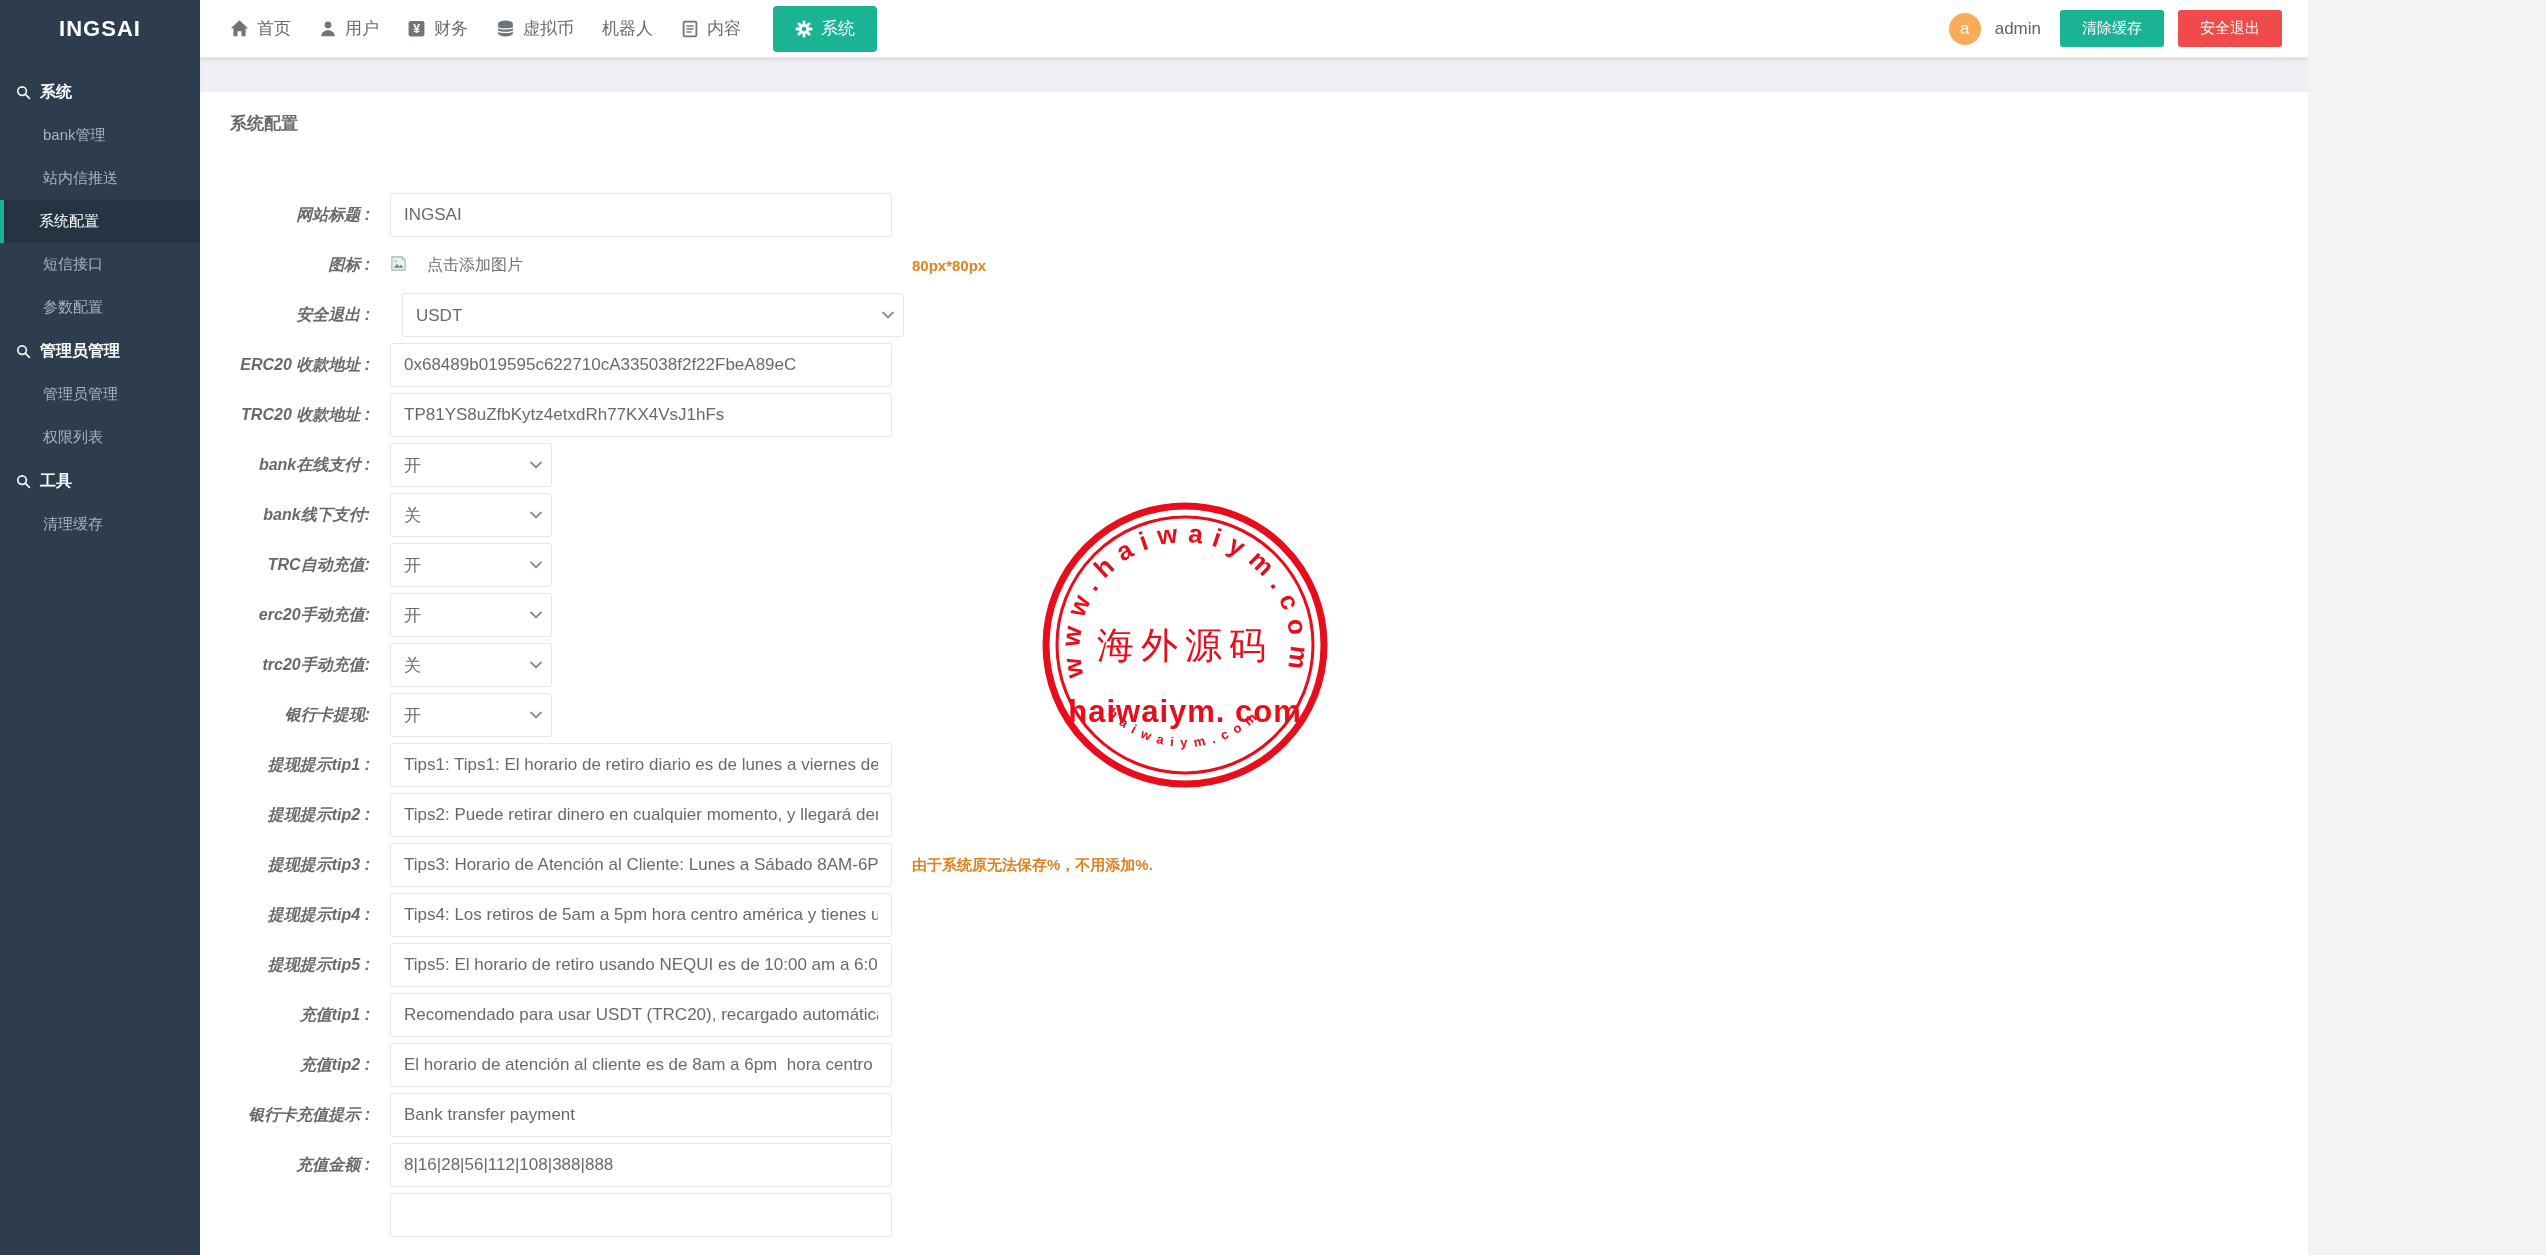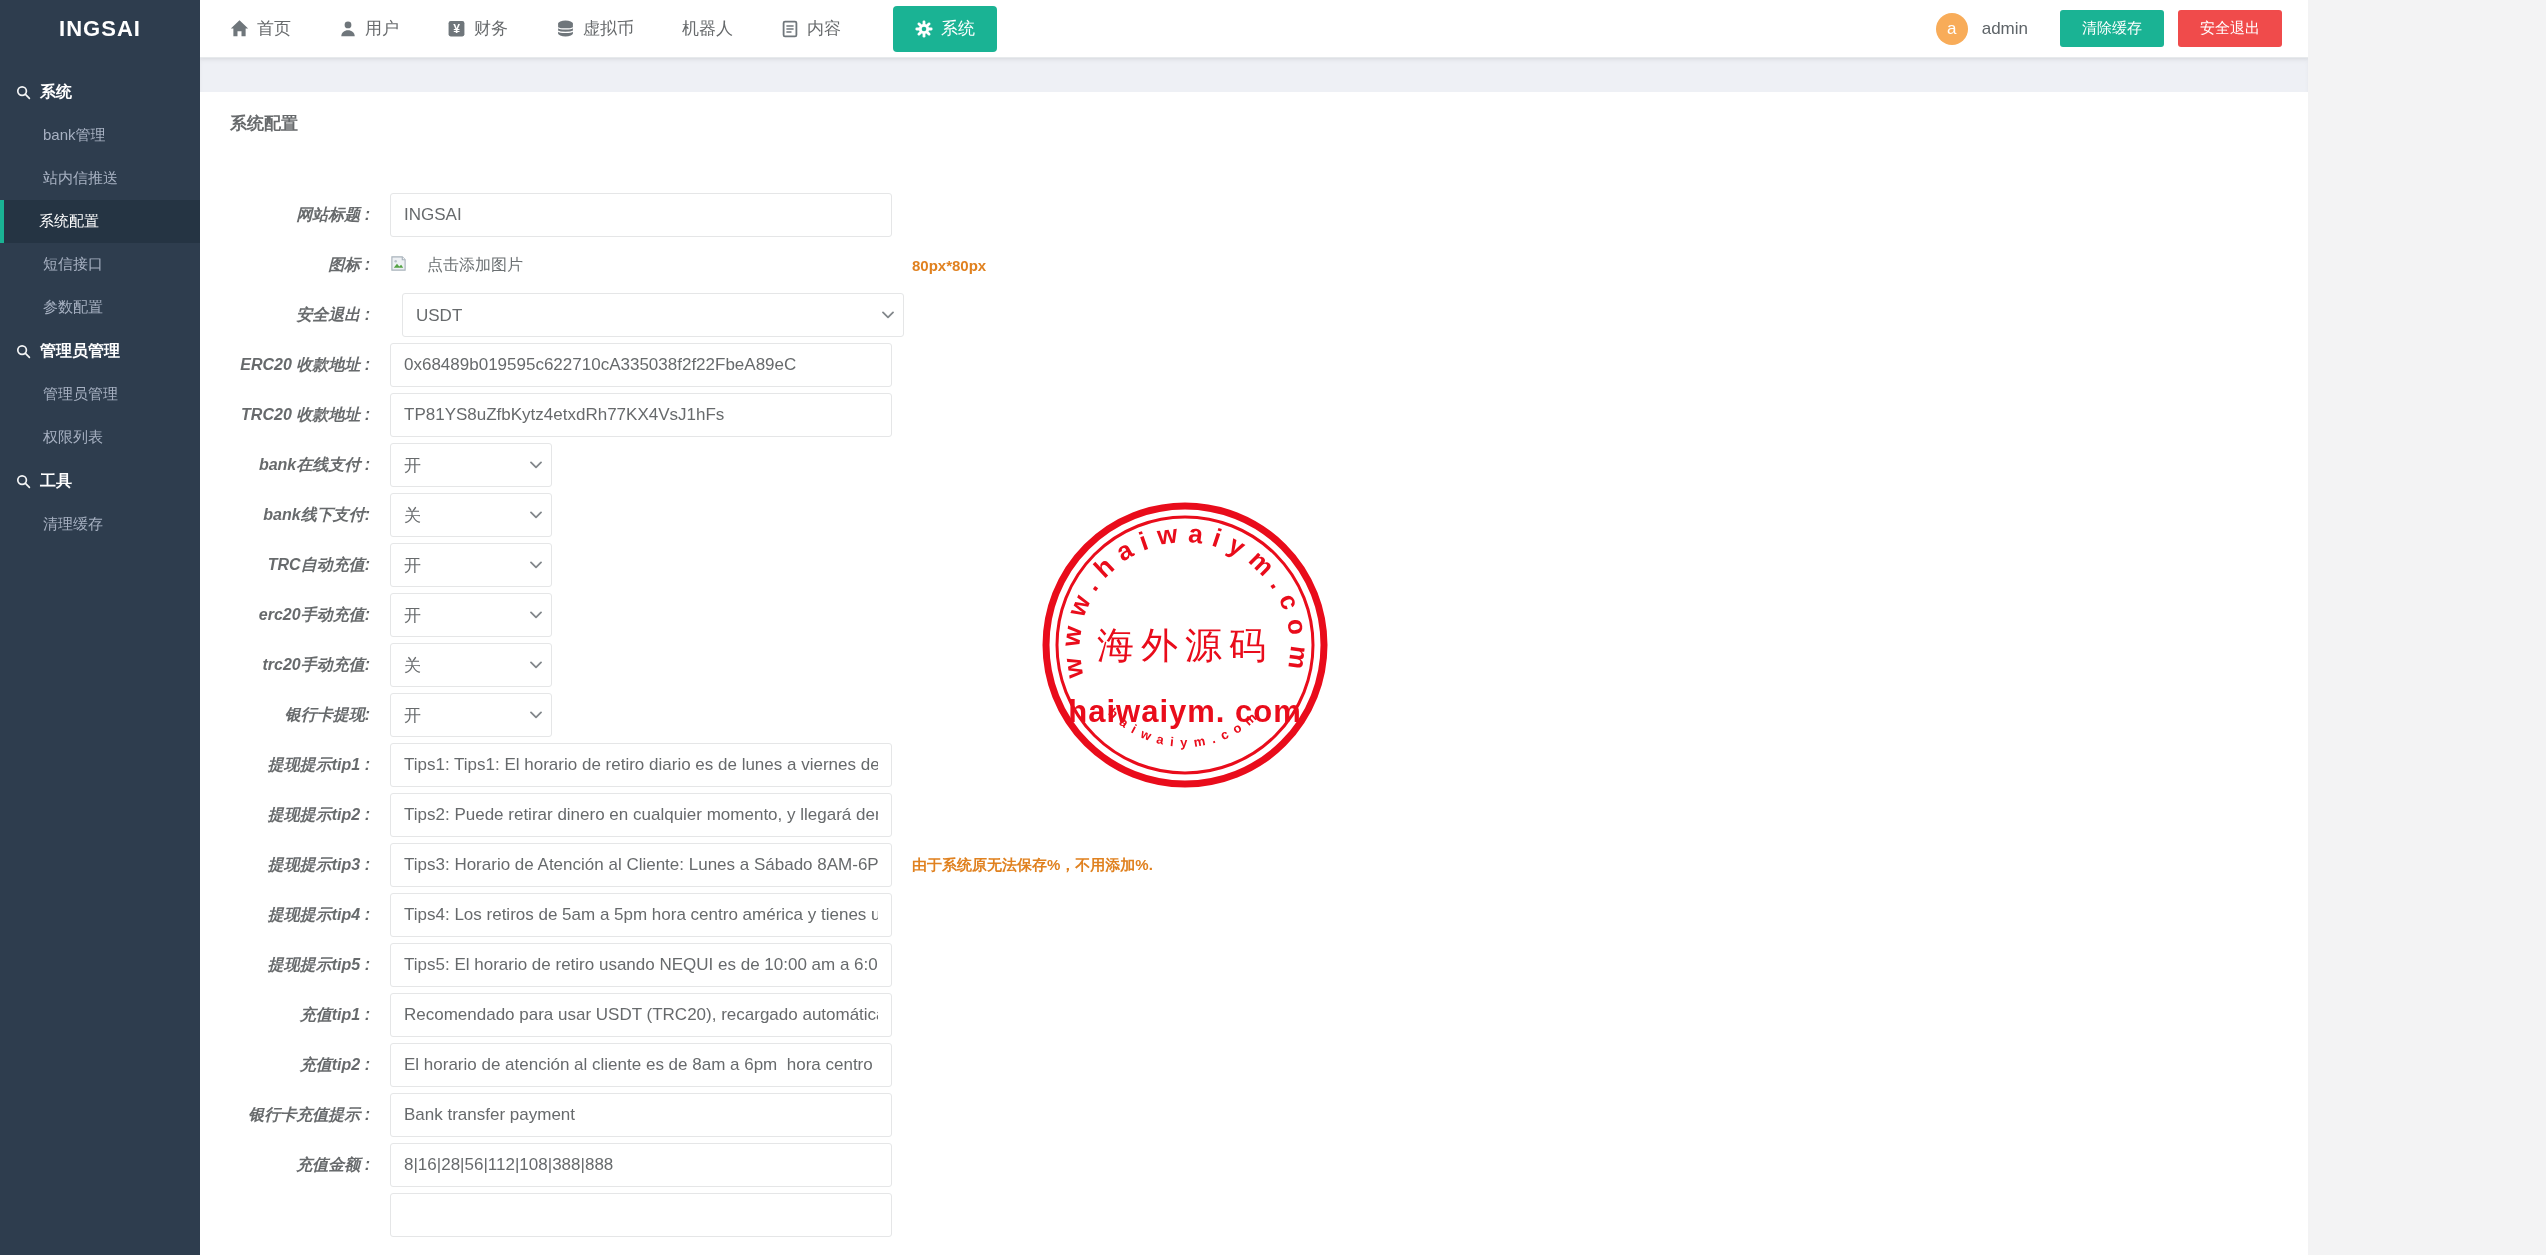--- a/index.html
+++ b/index.html
@@ -14,29 +14,29 @@
                 color:#fff;font-size:16px;font-weight:bold;cursor:pointer;}
   .side-section .icon{display:inline-flex;opacity:.95;}
   .side-item{display:flex;align-items:center;height:43px;padding-left:39px;color:#a7b1c2;
              font-size:15px;cursor:pointer;border-left:4px solid transparent;}
   .side-item.active{background:#253443;border-left-color:#1ab394;color:#fff;padding-left:35px;}
 
   
   .topbar{position:absolute;left:200px;top:0;right:0;height:58px;background:#fff;z-index:2;
           display:flex;align-items:center;padding:0 26px 0 30px;box-sizing:border-box;
           border-bottom:1px solid #e7eaec;box-shadow:0 1px 3px rgba(0,0,0,.05);}
-  .topnav{display:flex;align-items:center;gap:48px;}
+  .topnav{display:flex;align-items:center;gap:28px;}
   .nav-item{display:flex;align-items:center;gap:8px;color:#676a6c;font-size:17px;cursor:pointer;white-space:nowrap;}
   .nav-item .icon{display:inline-flex;color:#6f767b;}
   .nav-item.active{background:#1ab394;color:#fff;border-radius:4px;height:46px;padding:0 22px;margin-left:4px;}
   .nav-item.active .icon{color:#fff;}
   .top-right{margin-left:auto;display:flex;align-items:center;gap:14px;}
   .avatar{width:32px;height:32px;border-radius:50%;background:#f8ac59;color:#fff;display:flex;
           align-items:center;justify-content:center;font-size:17px;}
-  .admin-name{color:#5e6468;font-size:17px;margin-right:18px;}
+  .admin-name{color:#5e6468;font-size:17px;margin-right:5px;}
   .btn{border:none;border-radius:3px;color:#fff;font-size:15px;padding:9px 22px;cursor:pointer;
        font-family:inherit;white-space:nowrap;}
   .btn-green{background:#1ab394;}
   .btn-red{background:#f04b4b;}
 
   
   .gray-band{position:absolute;left:200px;top:58px;right:0;height:34px;background:#eef0f5;
              box-shadow:inset 0 3px 4px rgba(0,0,0,.04);z-index:1;}
   .content{position:absolute;left:200px;top:92px;right:0;bottom:0;background:#fff;
            padding:20px 30px;box-sizing:border-box;overflow:hidden;}

